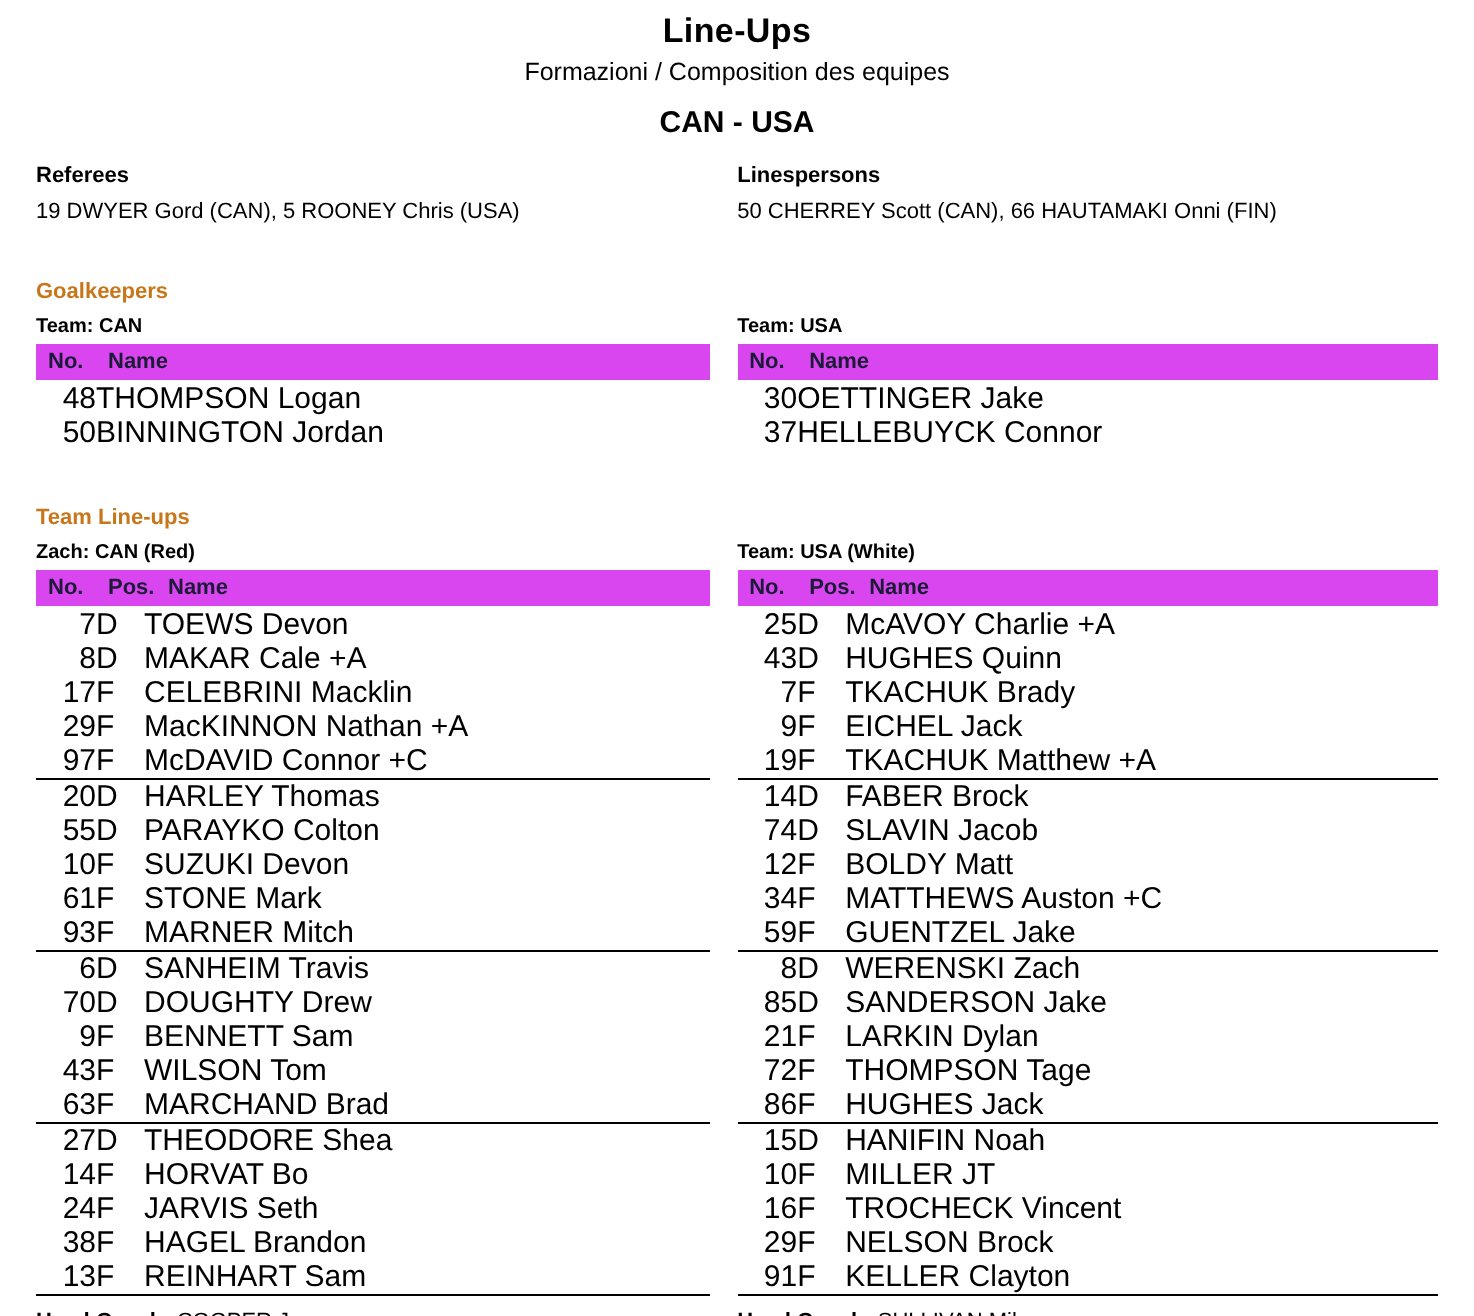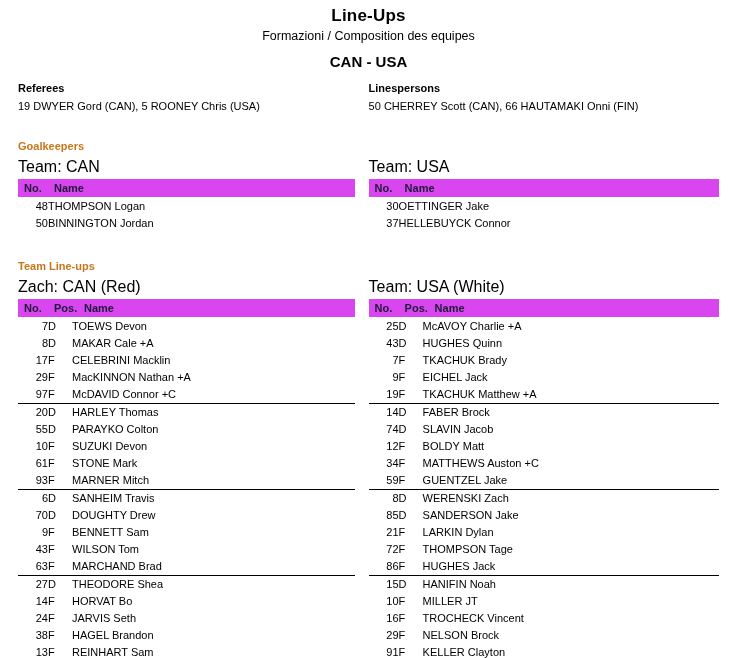--- a/index.html
+++ b/index.html
@@ -66,43 +66,43 @@
     white-space: nowrap;
   }
 
   .section-head {
     color: #c8761a;
     font-weight: bold;
     font-size: 11px;
     margin-top: 16px;
   }
   .team-line {
-    font-weight: normal;
-    font-size: 16px;
+    font-weight: bold;
+    font-size: 10px;
     margin-top: 6px;
   }
   .bar {
     background: #d946ef;
     color: #1b1b38;
     font-weight: bold;
     font-size: 11px;
     padding: 2px 0 2px 6px;
     margin-top: 3px;
     height: 14px;
     line-height: 14px;
     box-sizing: content-box;
   }
   .bar .c-no { display: inline-block; width: 30px; }
   .bar .c-pos { display: inline-block; width: 30px; }
   .bar .c-name { display: inline-block; }
 
   table.roster {
     border-collapse: collapse;
     width: 100%;
-    font-size: 11px;
+    font-size: 15px;
     margin-top: 1px;
   }
   table.roster td {
     padding: 2px 0 2px 0;
     vertical-align: top;
     line-height: 13px;
   }
   td.num {
     width: 30px;
     text-align: right;

